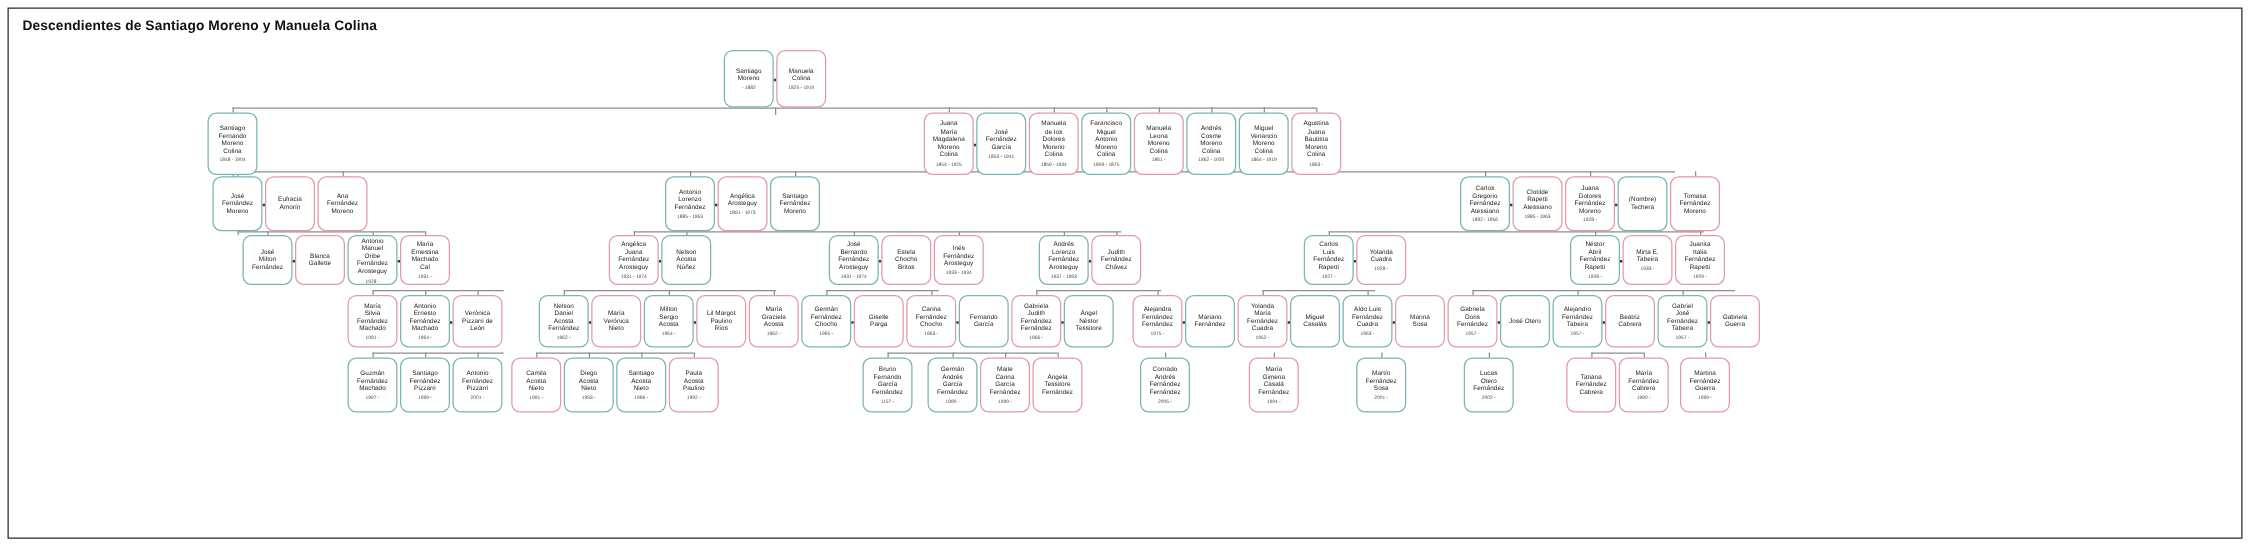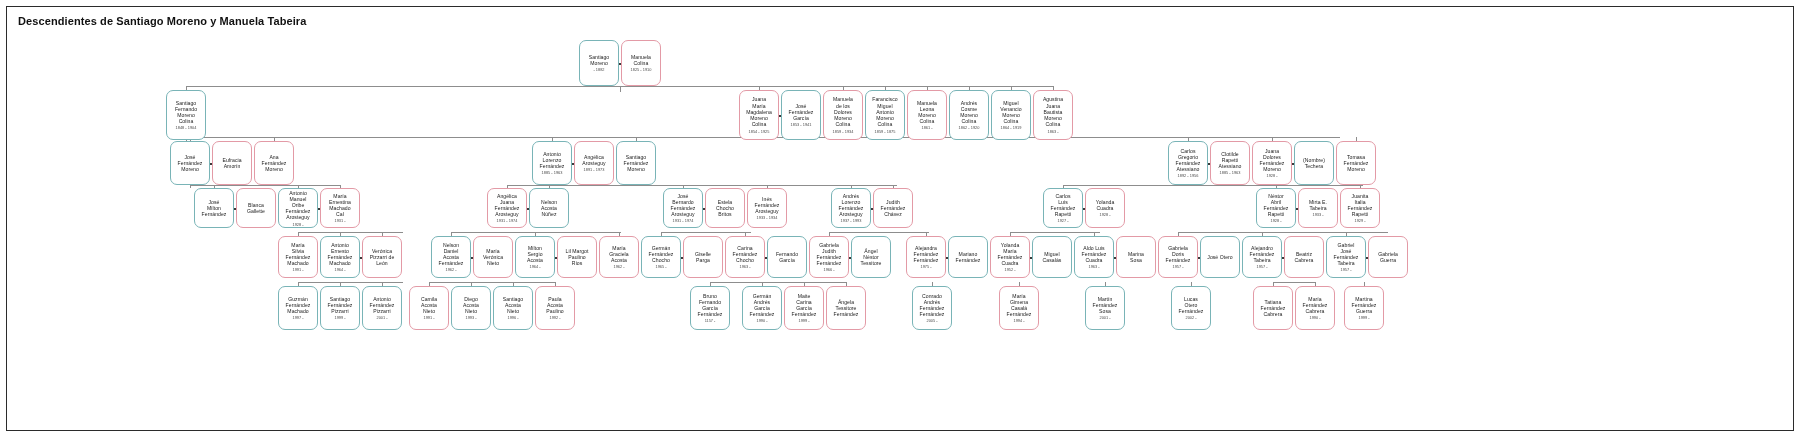--- a/index.html
+++ b/index.html
@@ -46,21 +46,21 @@
   .lnk { position:absolute; background:#8d8d8d; }
   .lnk.h { height:0.8px; }
   .lnk.v { width:0.8px; }
   .sp { position:absolute; background:#3a3a3a; height:1.6px; }
 </style>
 </head>
 <body>
 
 <div id="page">
   <div id="frame"></div>
-  <div id="title">Descendientes de Santiago Moreno y Manuela Tabeira</div>
+  <div id="title">Descendientes de Santiago Moreno y Manuela Colina</div>
   <div id="canvas">
       <div class="lnk v" style="left: 620px; top: 86px; height: 6px;"></div>
       <div class="lnk h" style="left: 186px; top: 86px; width: 867px;"></div>
       <div class="lnk v" style="left: 186px; top: 86px; height: 4px;"></div>
       <div class="lnk v" style="left: 759px; top: 86px; height: 4px;"></div>
       <div class="lnk v" style="left: 843px; top: 86px; height: 4px;"></div>
       <div class="lnk v" style="left: 885px; top: 86px; height: 4px;"></div>
       <div class="lnk v" style="left: 927px; top: 86px; height: 4px;"></div>
       <div class="lnk v" style="left: 969px; top: 86px; height: 4px;"></div>
       <div class="lnk v" style="left: 1011px; top: 86px; height: 4px;"></div>

